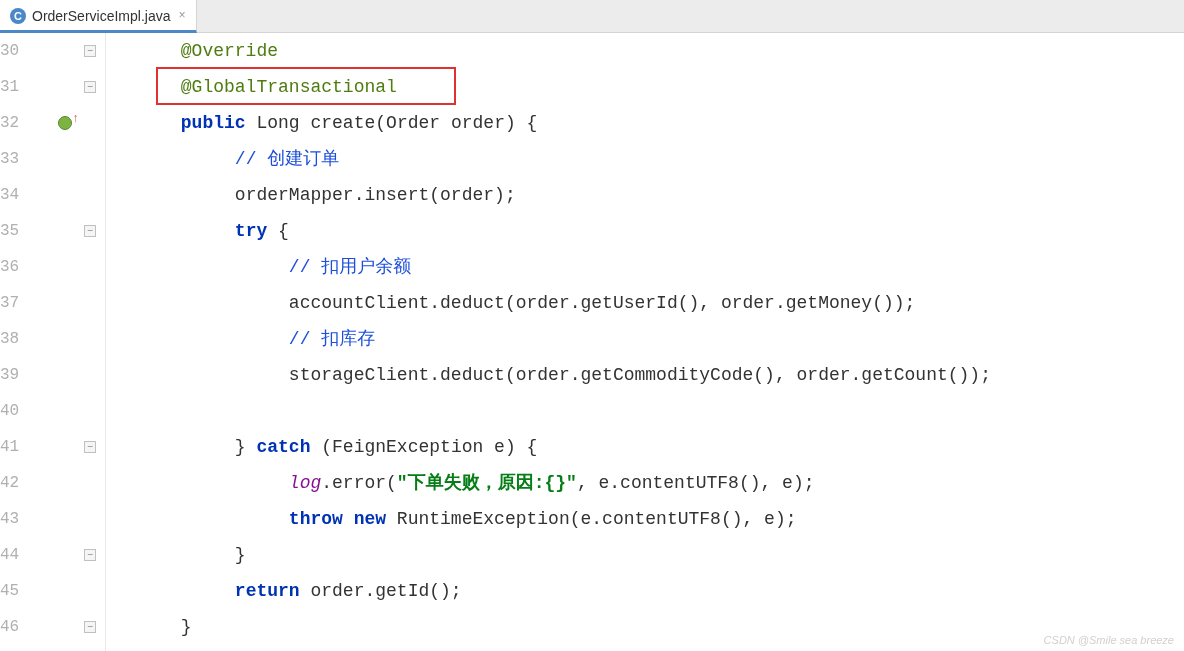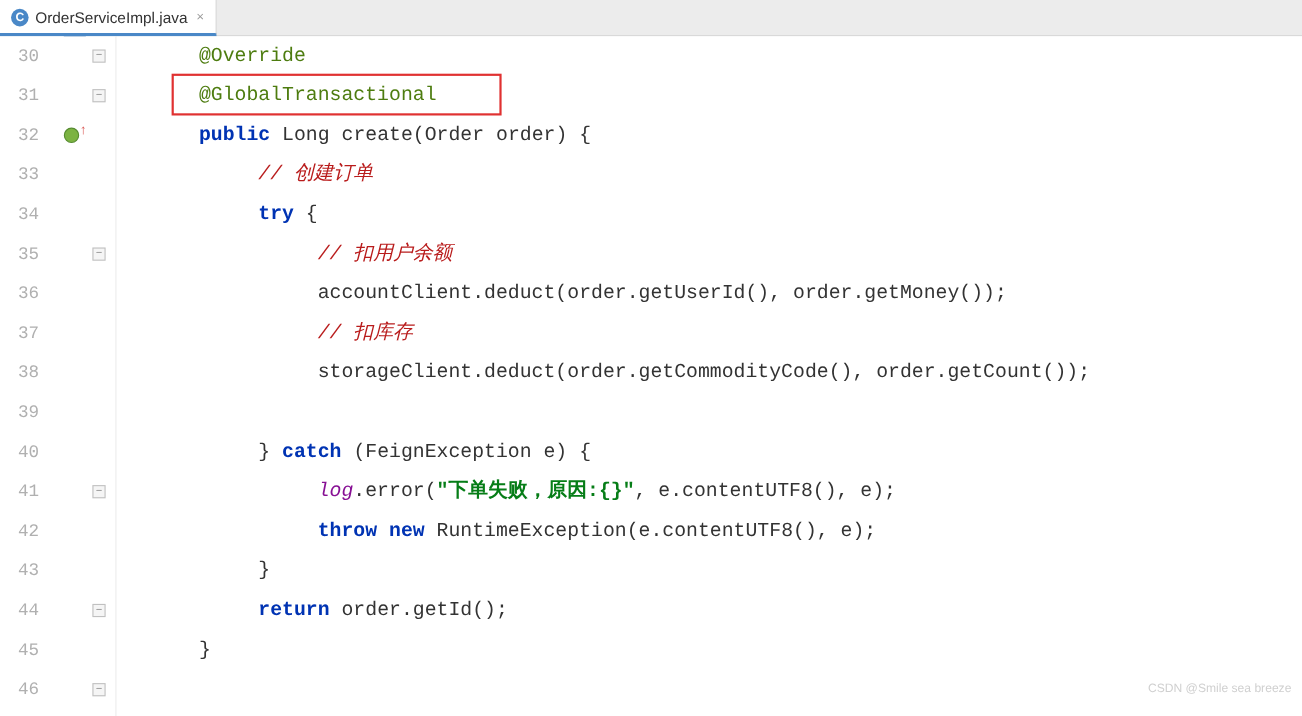--- a/index.html
+++ b/index.html
@@ -56,21 +56,21 @@
       margin-left: 2px;
       cursor: pointer;
     }
     .editor {
       display: flex;
       height: calc(100% - 33px);
     }
     .gutter {
       width: 58px;
       background: #ffffff;
-      text-align: center;
+      text-align: left;
       padding-right: 6px;
       color: #b0b0b0;
       font-size: 16px;
       user-select: none;
       flex-shrink: 0;
     }
     .gutter-indicators {
       width: 20px;
       flex-shrink: 0;
       position: relative;
@@ -118,36 +118,37 @@
       position: relative;
       padding-left: 10px;
     }
     .line {
       height: 36px;
       line-height: 36px;
       white-space: pre;
     }
     .kw { color: #0033b3; font-weight: bold; }
     .ann { color: #4d7c0f; }
-    .cm { color: #b91c1c; font-style: italic; }
+    .cm { color: #1d4ed8; }
     .str { color: #067d17; font-weight: bold; }
     .txt { color: #333333; }
     .static-field { color: #871094; font-style: italic; }
     .highlight-box {
       position: absolute;
       border: 2px solid #e03131;
       pointer-events: none;
     }
     .watermark {
       position: absolute;
-      bottom: 19px;
+      bottom: 5px;
       right: 10px;
       color: #d0d0d0;
       font-size: 11px;
       font-family: Arial, sans-serif;
+      font-style: italic;
     }
   </style>
 </head>
 <body>
 
 <div class="tab-bar">
   <div class="tab">
     <div class="tab-icon">C</div>
     <span class="tab-label">OrderServiceImpl.java</span>
     <span class="tab-close">×</span>
@@ -190,20 +191,21 @@
     <div class="fold-mark" style="top: 588px;">−</div>
   </div>
 
   <div class="code-area">
     <div class="highlight-box" style="top: 34px; left: 50px; width: 300px; height: 38px;"></div>
 
     <div class="line">      <span class="ann">@Override</span></div>
     <div class="line">      <span class="ann">@GlobalTransactional</span></div>
     <div class="line">      <span class="kw">public</span><span class="txt"> </span><span class="txt">Long</span><span class="txt"> </span><span class="txt">create</span><span class="txt">(</span><span class="txt">Order</span><span class="txt"> </span><span class="txt">order</span><span class="txt">) {</span></div>
     <div class="line">           <span class="cm">// 创建订单</span></div>
+    <div class="line">           <span class="txt">orderMapper</span><span class="txt">.insert(order);</span></div>
     <div class="line">           <span class="kw">try</span><span class="txt"> {</span></div>
     <div class="line">                <span class="cm">// 扣用户余额</span></div>
     <div class="line">                <span class="txt">accountClient</span><span class="txt">.deduct(order.getUserId(), order.getMoney());</span></div>
     <div class="line">                <span class="cm">// 扣库存</span></div>
     <div class="line">                <span class="txt">storageClient</span><span class="txt">.deduct(order.getCommodityCode(), order.getCount());</span></div>
     <div class="line"></div>
     <div class="line">           <span class="txt">} </span><span class="kw">catch</span><span class="txt"> (FeignException e) {</span></div>
     <div class="line">                <span class="static-field">log</span><span class="txt">.error(</span><span class="str">"下单失败，原因:{}"</span><span class="txt">, e.contentUTF8(), e);</span></div>
     <div class="line">                <span class="kw">throw</span><span class="txt"> </span><span class="kw">new</span><span class="txt"> RuntimeException(e.contentUTF8(), e);</span></div>
     <div class="line">           <span class="txt">}</span></div>

